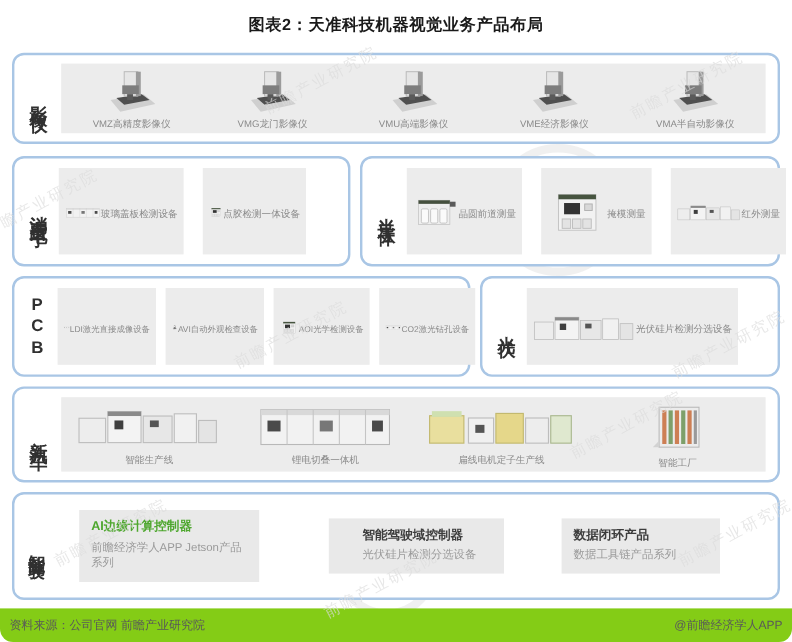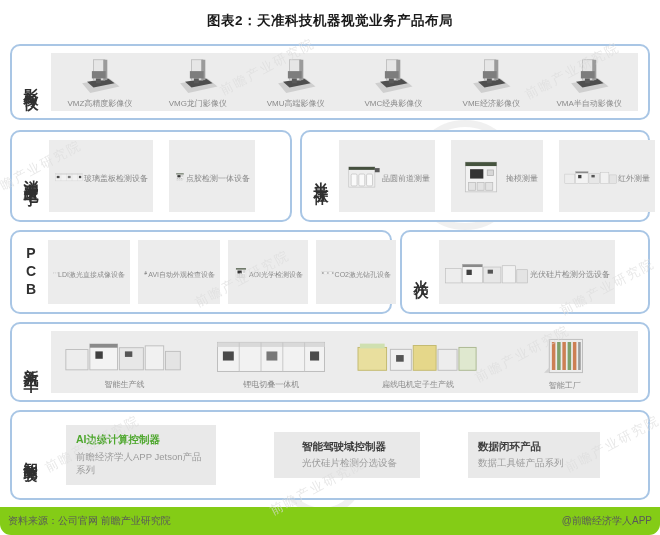--- a/index.html
+++ b/index.html
@@ -8,21 +8,21 @@
 
   .title { position:absolute; top:12px; left:0; width:100%; text-align:center;
            font-size:13.5px; font-weight:bold; color:#1a1a1a; letter-spacing:0.5px; }
 
   .box { position:absolute; border:2px solid #a9c6e5; border-radius:10px; background:#fff;
          display:flex; align-items:center; z-index:2; }
   .cat { writing-mode:vertical-lr; text-orientation:upright; font-size:15px; font-weight:600;
          color:#303030; line-height:1; letter-spacing:4px; margin:0 6px 0 12px; white-space:nowrap; }
 
   .strip { background:#ececec; display:flex; flex:1; align-self:stretch; margin:7px 10px 7px 6px;
-           align-items:center; }
+           align-items:flex-start; }
   .cell { flex:1; display:flex; flex-direction:column; align-items:center; justify-content:flex-end;
           padding:4px 2px 3px 2px; }
 
   .panelRow { display:flex; align-items:center; gap:16px; flex:1; height:100%; padding:8px 10px 8px 4px; }
   .panel { background:#ececec; display:flex; flex-direction:row; align-items:center;
            justify-content:flex-end; padding:6px 5px 4px 5px; height:100%; }
 
   .caption { font-size:8px; color:#8a8a8a; white-space:nowrap; margin-top:3px; text-align:center; }
 
   .cards { display:flex; align-items:center; flex:1; gap:0; padding-left:22px; }
@@ -150,26 +150,20 @@
       <div class="cell">
         <svg class="mc" width="52" height="38">
             <use href="#m-imager"></use>
           </svg>
         <div class="caption">VMU高端影像仪</div>
       </div>
       <div class="cell">
         <svg class="mc" width="52" height="38">
             <use href="#m-imager"></use>
           </svg>
-        <div class="caption">VMC经典影像仪</div>
-      </div>
-      <div class="cell">
-        <svg class="mc" width="52" height="38">
-            <use href="#m-imager"></use>
-          </svg>
         <div class="caption">VME经济影像仪</div>
       </div>
       <div class="cell">
         <svg class="mc" width="52" height="38">
             <use href="#m-imager"></use>
           </svg>
         <div class="caption">VMA半自动影像仪</div>
       </div>
     </div>
   </div>

